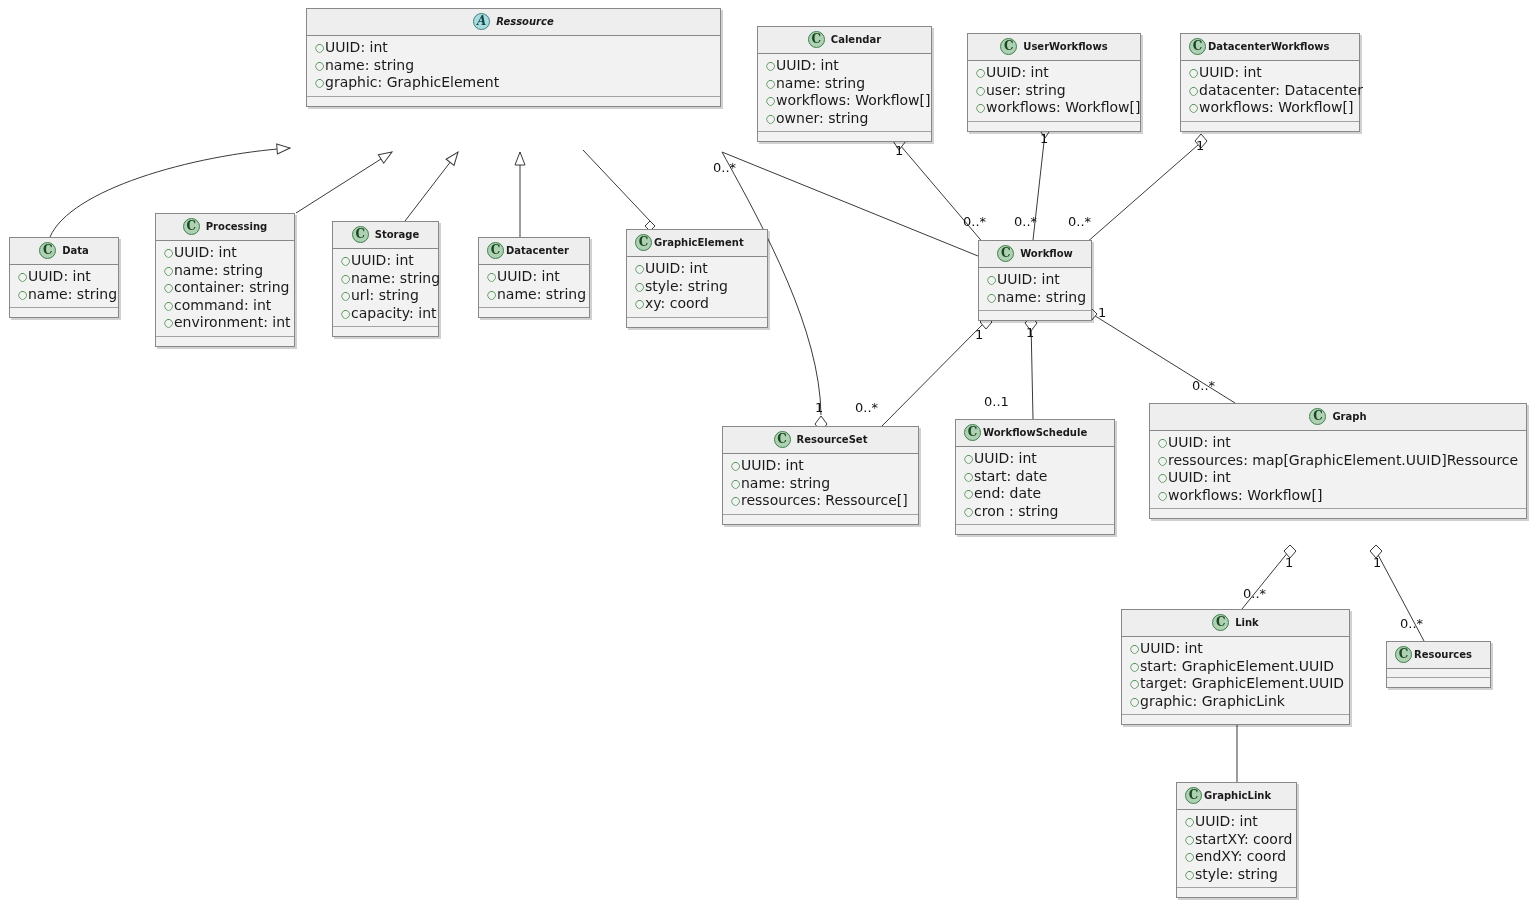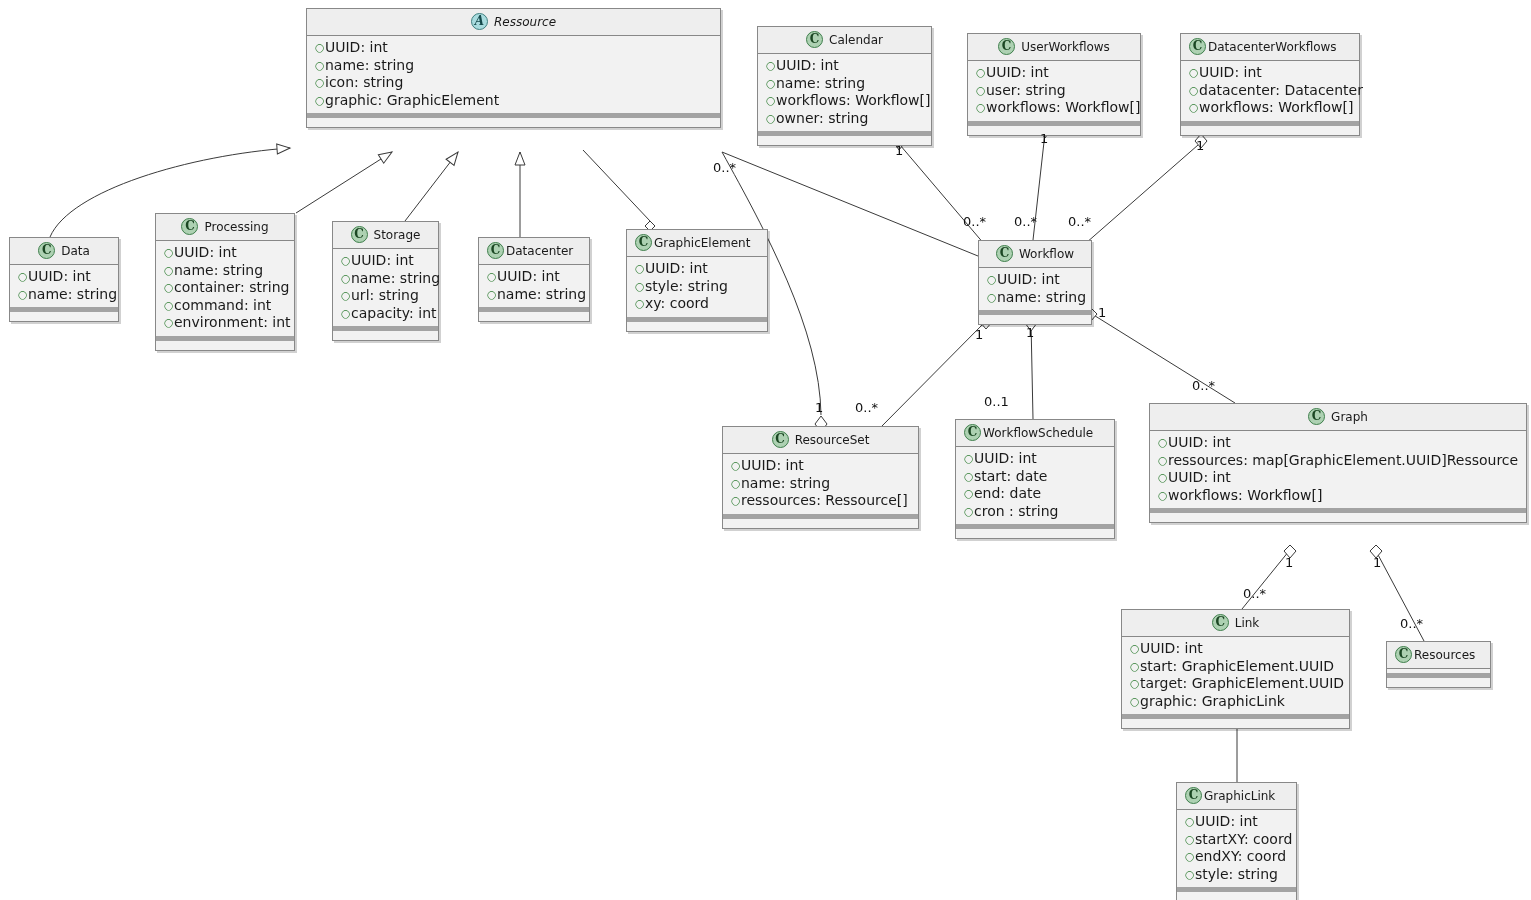--- a/index.html
+++ b/index.html
@@ -68,30 +68,31 @@
     border: 1px solid #3F7F4C;
     color: #1b4723;
   }
   .badge.a {
     background: #A9DCDF;
     border: 1px solid #3F7F7F;
     color: #14494b;
     font-style: italic;
   }
   .cls-name {
-    font-size: 12px;
+    font-size: 10px;
+    font-weight: bold;
   }
   .cls-name.abstract {
     font-style: italic;
   }
   .uml-attrs {
     box-sizing: border-box;
     padding: 3px 6px 4px 6px;
     background: #f2f2f2;
-    border-bottom: 5px solid #a3a3a3;
+    border-bottom: 1px solid #a3a3a3;
   }
   .uml-attrs.empty {
     height: 9px;
     padding: 0;
   }
   .attr {
     white-space: nowrap;
     line-height: 16.6px;
     font-size: 14px;
     padding-left: 2px;
@@ -168,21 +169,20 @@
   </svg>
 
 <div class="uml-class" style="left: 306px; top: 8px; width: 415px;">
       <div class="uml-header">
         <span class="badge a">A</span>
         <span class="cls-name abstract">Ressource</span>
       </div>
       <div class="uml-attrs">
         <div class="attr"><span class="vis">○</span><span>UUID: int</span></div>
         <div class="attr"><span class="vis">○</span><span>name: string</span></div>
-        <div class="attr"><span class="vis">○</span><span>icon: string</span></div>
         <div class="attr"><span class="vis">○</span><span>graphic: GraphicElement</span></div>
       </div>
       <div class="uml-methods"></div>
     </div>
     <div class="uml-class" style="left: 757px; top: 26px; width: 175px;">
       <div class="uml-header">
         <span class="badge c">C</span>
         <span class="cls-name">Calendar</span>
       </div>
       <div class="uml-attrs">

